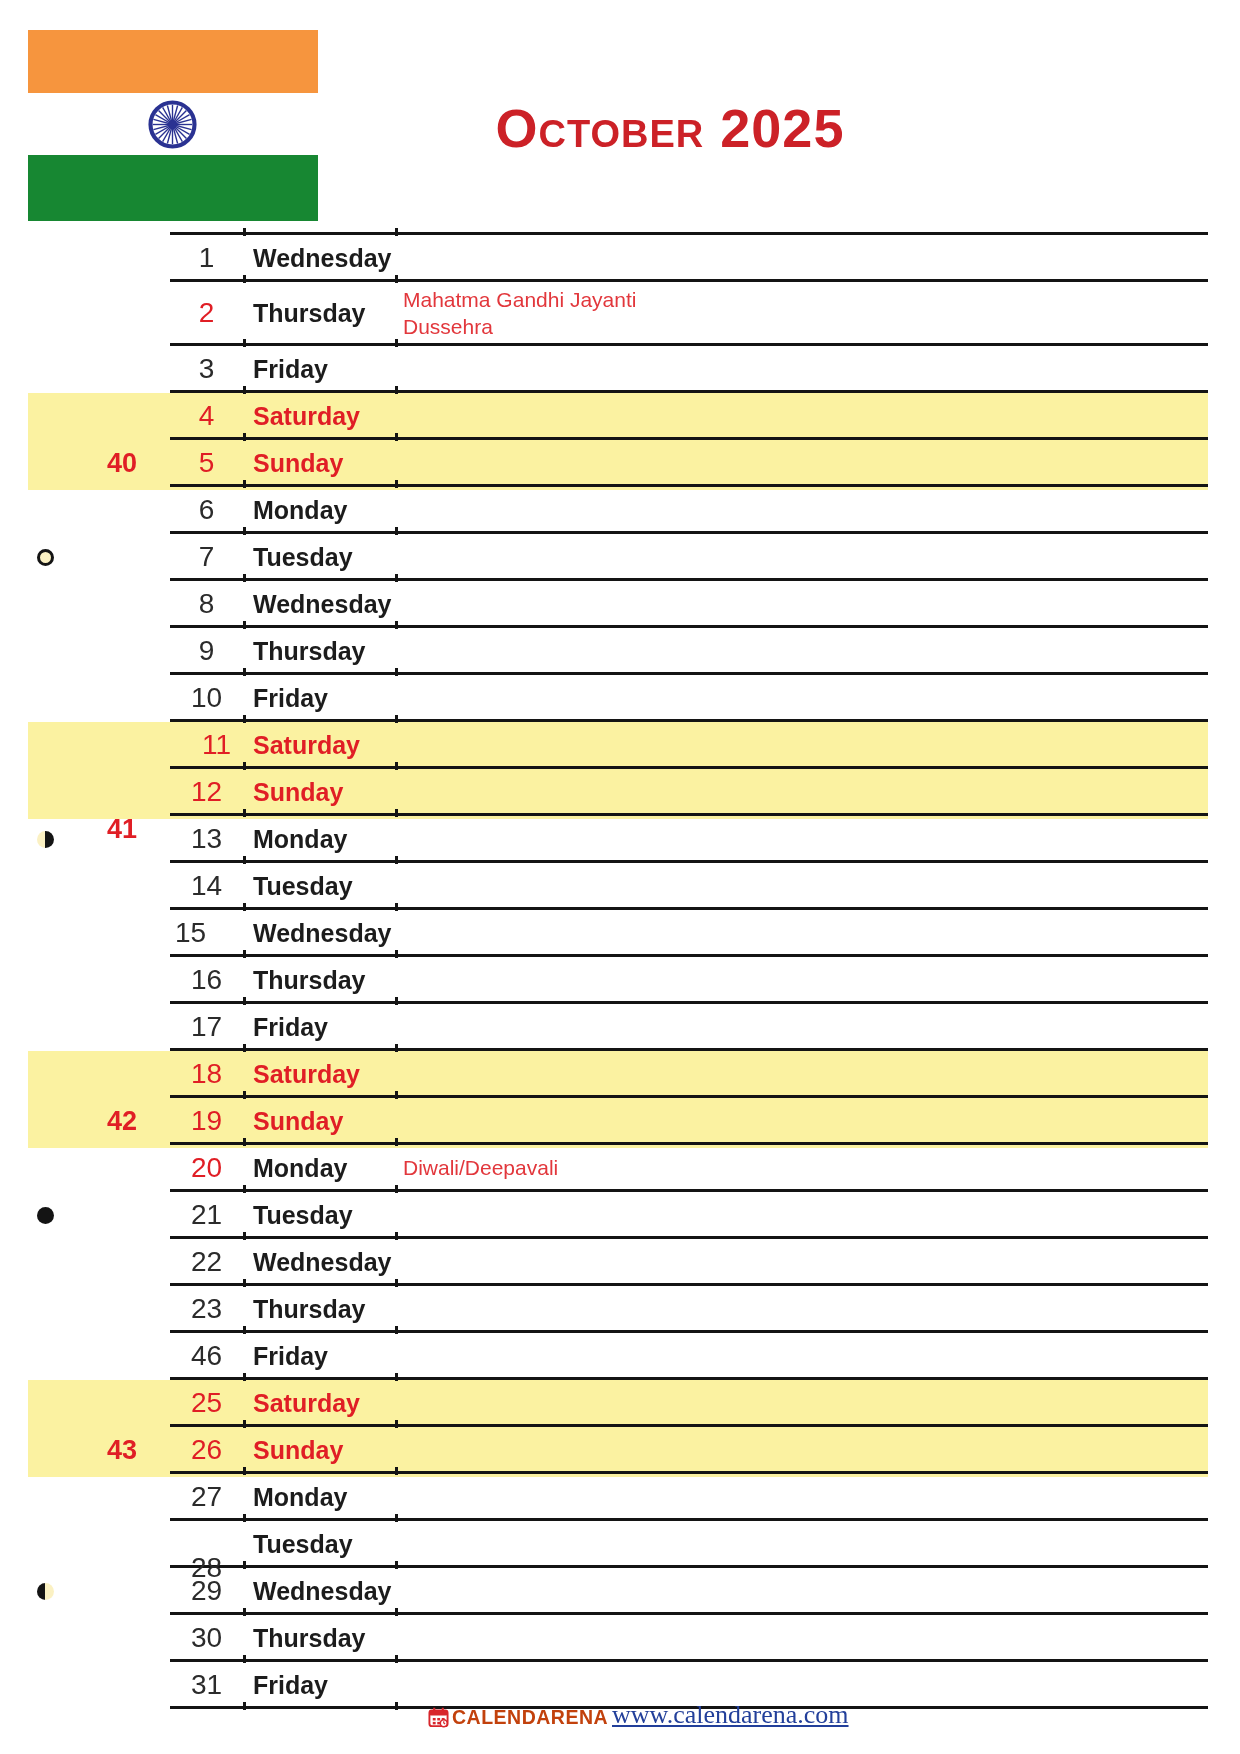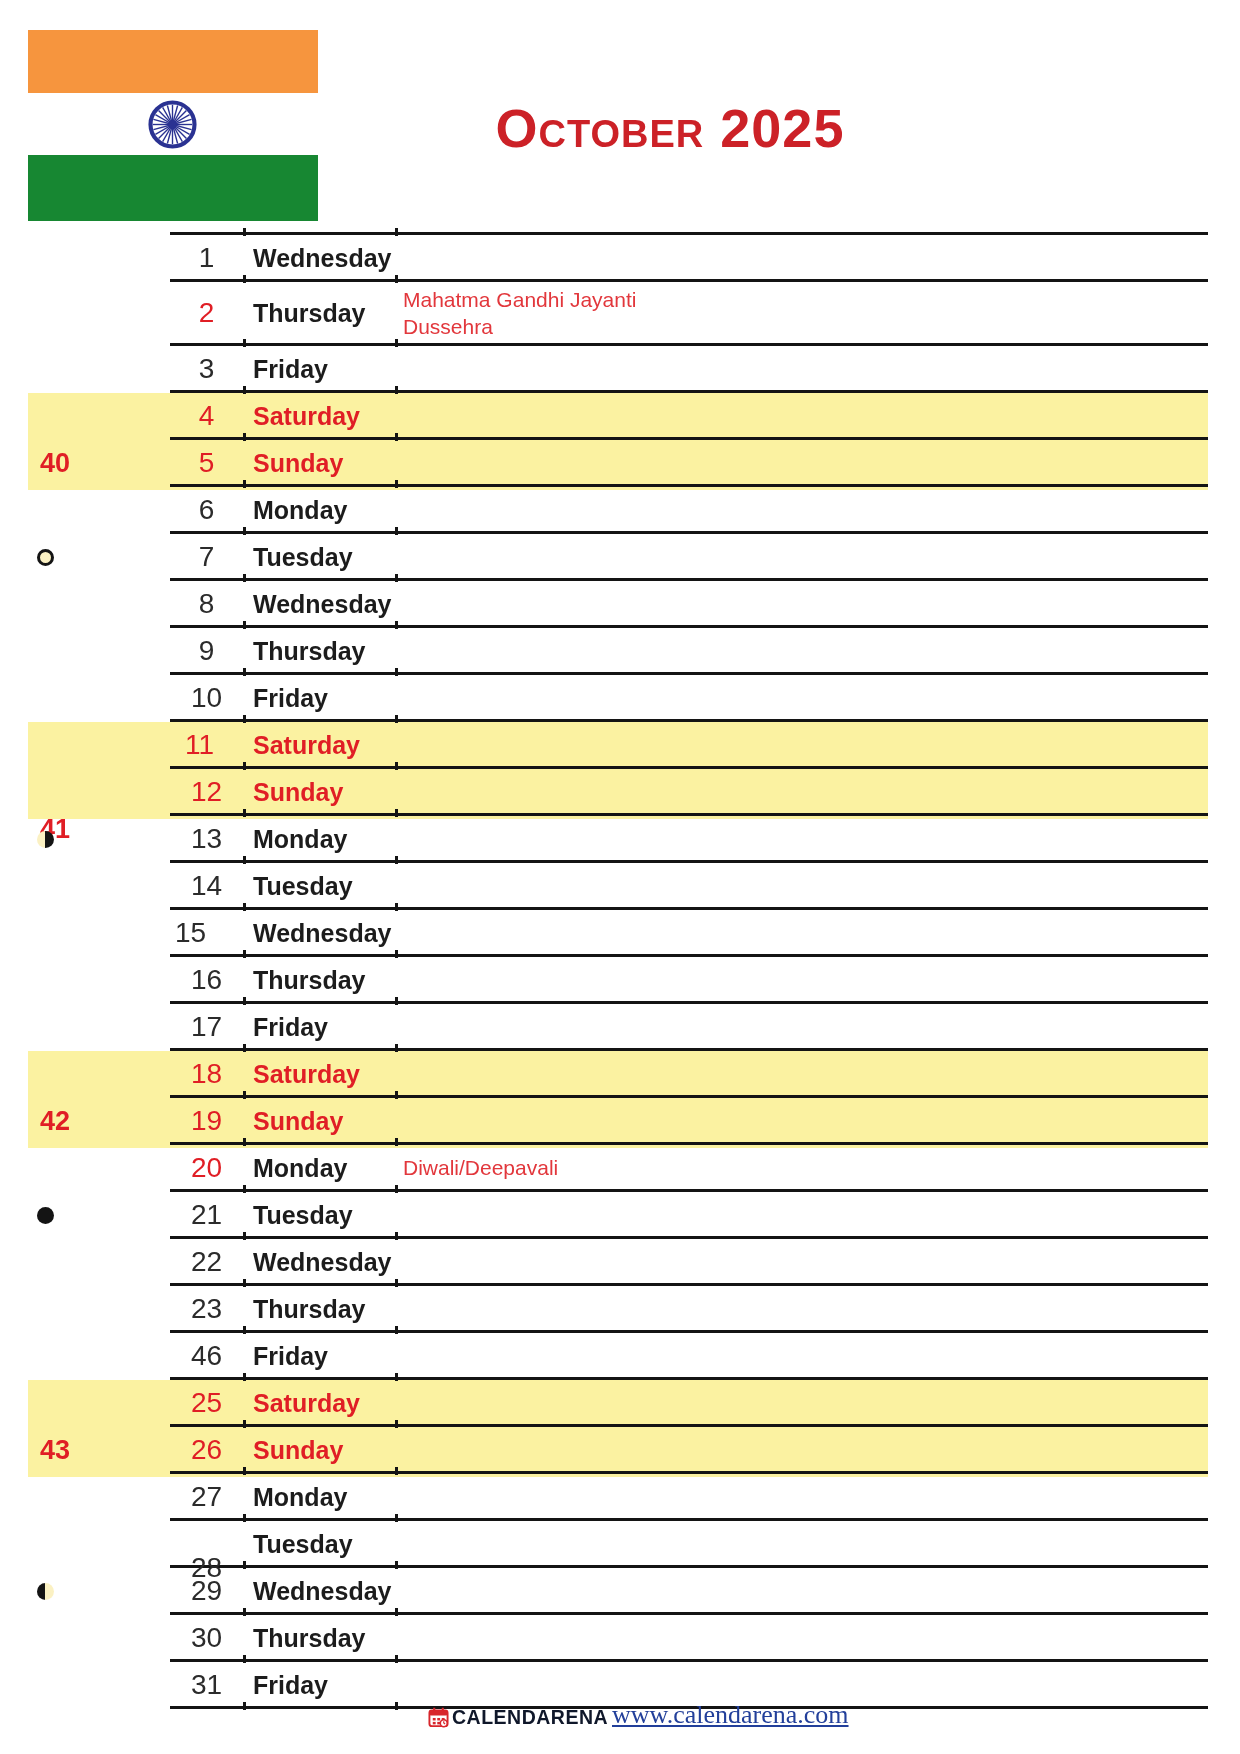--- a/index.html
+++ b/index.html
@@ -22,32 +22,32 @@
   
   #calendar{position:absolute;left:0;top:0;width:1240px;height:1754px;}
   .wk-band{position:absolute;left:28px;width:1180px;z-index:1;}
   .row{position:absolute;left:170px;width:1038px;z-index:2;box-sizing:border-box;}
   .rowline{position:absolute;left:170px;width:1038px;height:3px;background:#141414;z-index:3;}
   .tick{position:absolute;width:2.5px;height:8px;background:#141414;z-index:3;}
   .dnum{position:absolute;left:0;width:73px;text-align:center;font-size:28px;
         font-weight:400;color:#2b2b2b;z-index:4;}
   .dname{position:absolute;left:83px;font-size:25px;font-weight:700;color:#1c1c1c;z-index:4;}
   .holiday{position:absolute;left:233px;font-size:21px;line-height:27px;font-weight:400;z-index:4;}
-  .weeknum{position:absolute;left:40px;width:97px;text-align:left;font-size:27px;
+  .weeknum{position:absolute;left:40px;width:97px;text-align:right;font-size:27px;
            font-weight:700;z-index:4;}
   .moon{position:absolute;left:37px;width:17px;height:17px;border-radius:50%;z-index:4;box-sizing:border-box;}
   .moon.full-moon{border:3px solid #141414;}
   .moon.new-moon{}
   .moon.last-quarter{}
   .moon.first-quarter{}
 
   
   .footer-brand{position:absolute;left:428px;top:1705px;height:24px;display:flex;
                 align-items:center;z-index:5;}
-  .brand-text{font-size:19.5px;font-weight:800;letter-spacing:.5px;color:#0f172a;margin-left:3px;}
+  .brand-text{font-size:19.5px;font-weight:800;letter-spacing:.5px;color:#c2410c;margin-left:3px;}
   .footer-link{position:absolute;left:612px;top:1700px;font-family:"Liberation Serif",serif;
                font-size:26px;text-decoration:underline;z-index:5;}
 </style>
 </head>
 <body>
 
 <div class="page">
 
   <div class="flag">
     <div class="stripe saffron" style="background: rgb(246, 149, 62);"></div>
@@ -145,21 +145,21 @@
       <div class="dnum" style="top: 634.5px; left: 170px;">9</div>
       <div class="dname" style="top: 636.5px; left: 253px; position: absolute;">Thursday</div>
       <div class="tick" style="left: 243px; top: 668px;"></div>
       <div class="tick" style="left: 395px; top: 668px;"></div>
       <div class="row" style="top: 675px; height: 47px; border-bottom: 3px solid rgb(20, 20, 20);"></div>
       <div class="dnum" style="top: 681.5px; left: 170px;">10</div>
       <div class="dname" style="top: 683.5px; left: 253px; position: absolute;">Friday</div>
       <div class="tick" style="left: 243px; top: 715px;"></div>
       <div class="tick" style="left: 395px; top: 715px;"></div>
       <div class="row" style="top: 722px; height: 47px; border-bottom: 3px solid rgb(20, 20, 20);"></div>
-      <div class="dnum" style="top: 728.5px; left: 163px; color: rgb(224, 30, 37);">11</div>
+      <div class="dnum" style="top: 728.5px; left: 180px; color: rgb(224, 30, 37);">11</div>
       <div class="dname" style="top: 730.5px; left: 253px; position: absolute; color: rgb(224, 30, 37);">Saturday</div>
       <div class="tick" style="left: 243px; top: 762px;"></div>
       <div class="tick" style="left: 395px; top: 762px;"></div>
       <div class="row" style="top: 769px; height: 47px; border-bottom: 3px solid rgb(20, 20, 20);"></div>
       <div class="dnum" style="top: 775.5px; left: 170px; color: rgb(224, 30, 37);">12</div>
       <div class="dname" style="top: 777.5px; left: 253px; position: absolute; color: rgb(224, 30, 37);">Sunday</div>
       <div class="tick" style="left: 243px; top: 809px;"></div>
       <div class="tick" style="left: 395px; top: 809px;"></div>
       <div class="row" style="top: 816px; height: 47px; border-bottom: 3px solid rgb(20, 20, 20);"></div>
       <div class="dnum" style="top: 822.5px; left: 170px;">13</div>

